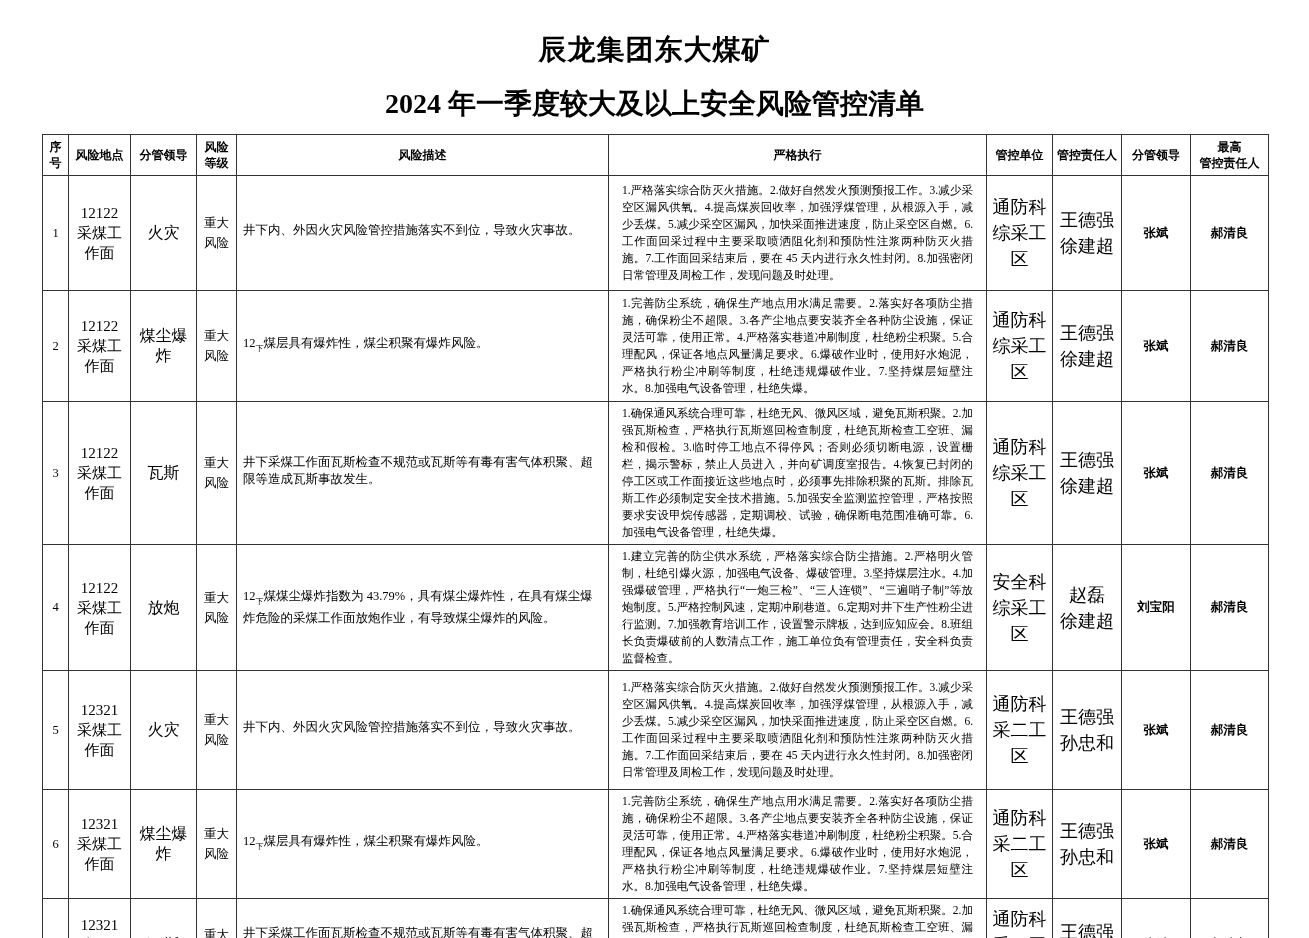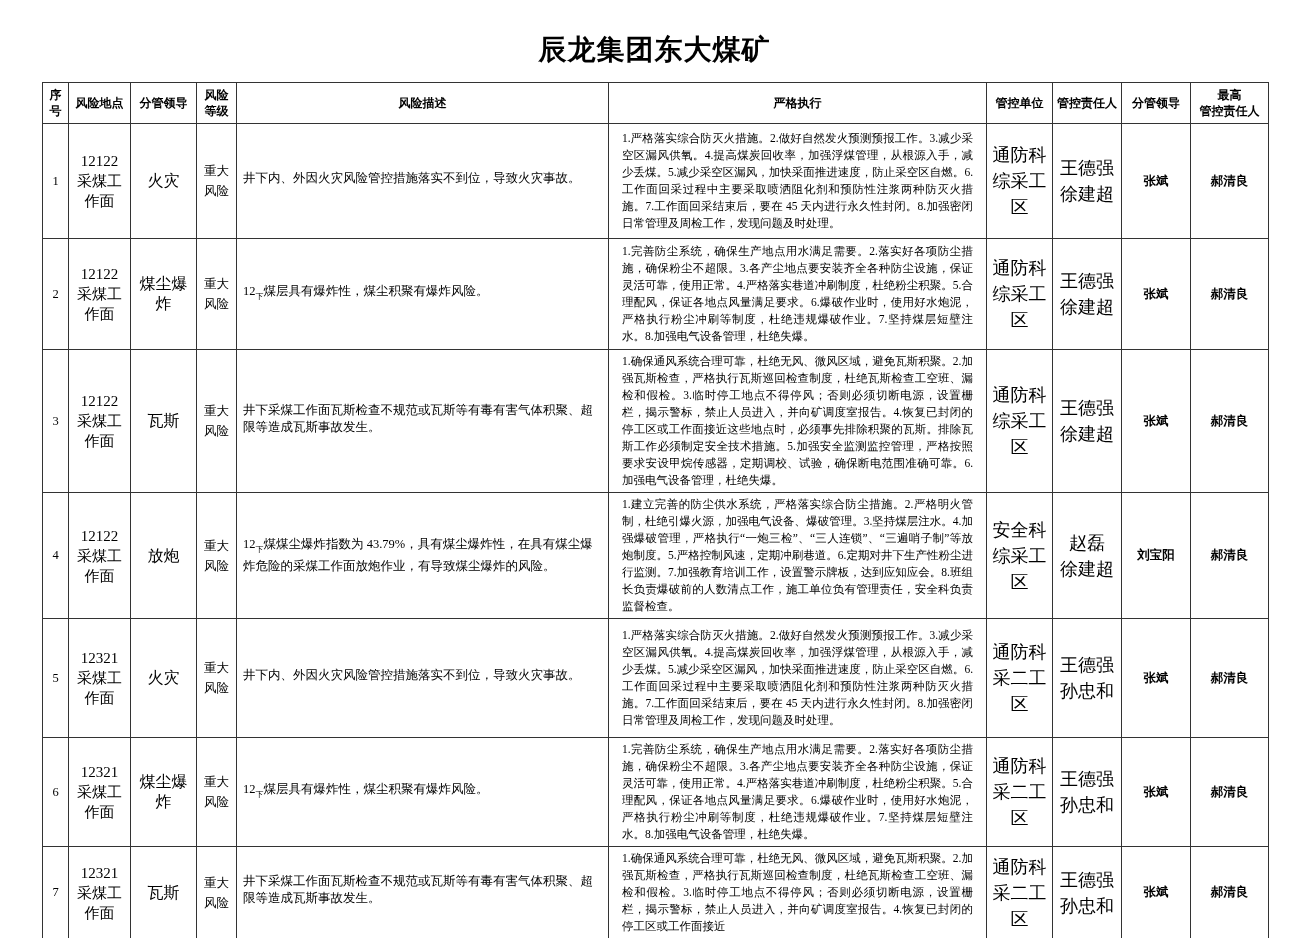--- a/index.html
+++ b/index.html
@@ -7,21 +7,21 @@
     padding: 0;
     background: #ffffff;
     color: #000000;
     width: 1309px;
     height: 938px;
     overflow: hidden;
     font-family: "Liberation Serif", "DejaVu Serif", serif;
   }
   .page { width: 1309px; height: 938px; position: relative; }
   h1.title {
-    margin: 34px 0 16px 0;
+    margin: 34px 0 0 0;
     text-align: center;
     font-size: 28px;
     line-height: 32px;
     font-weight: bold;
     letter-spacing: 1px;
   }
   h2.subtitle {
     margin: 22px 0 14px 0;
     text-align: center;
     font-size: 28px;
@@ -78,20 +78,21 @@
   tbody tr:nth-child(4) td { height: 107px; }
   tbody tr:nth-child(5) td { height: 112px; }
   tbody tr:nth-child(6) td { height: 100px; }
   tbody tr:nth-child(7) td { height: 70px; border-bottom: none; }
 </style>
 </head>
 <body>
 
 <div class="page">
   <h1 class="title">辰龙集团东大煤矿</h1>
+  <h2 class="subtitle">2024 年一季度较大及以上安全风险管控清单</h2>
 
   <table class="risk">
     <colgroup>
       <col style="width:26px">
         <col style="width:62px">
         <col style="width:66px">
         <col style="width:40px">
       <col style="width:372px">
         <col style="width:378px">
         <col style="width:66px">

